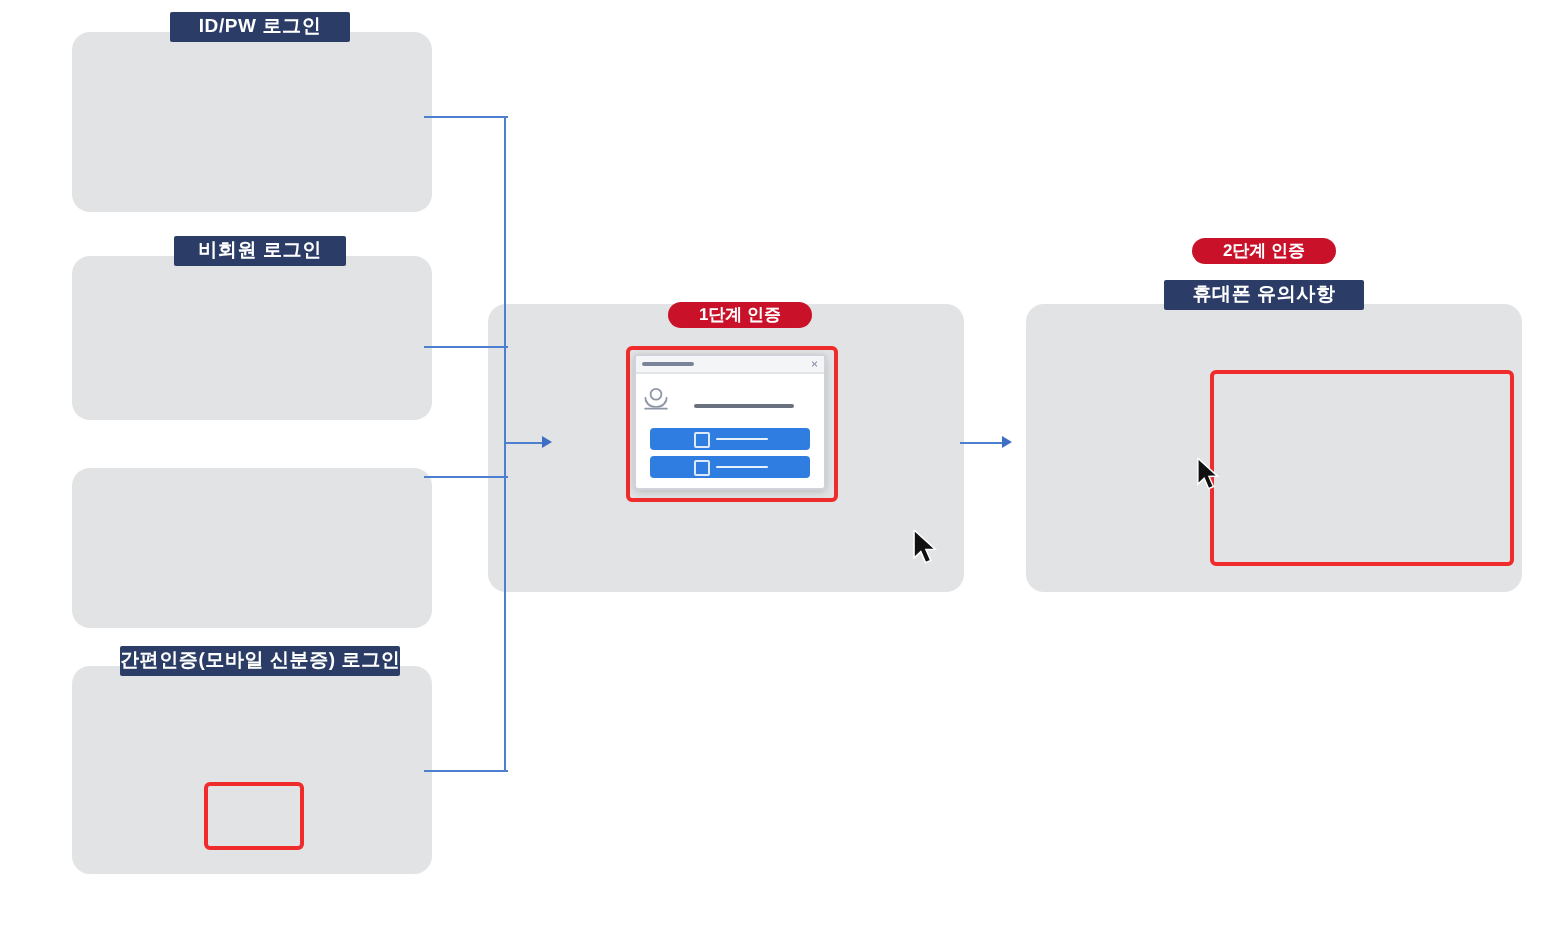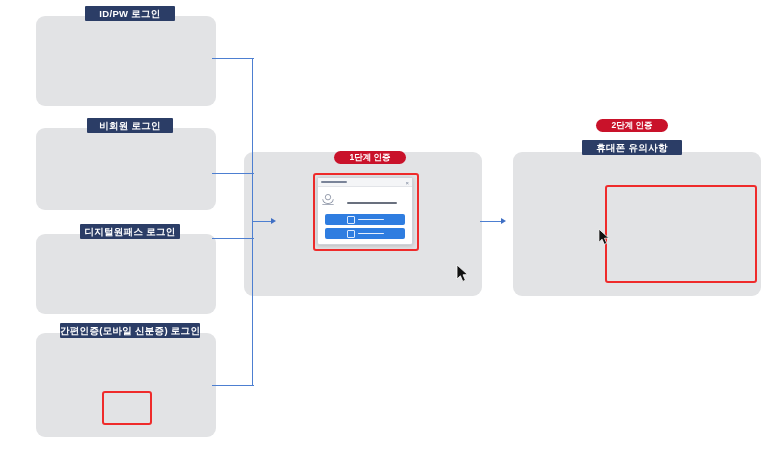--- a/index.html
+++ b/index.html
@@ -236,21 +236,20 @@
         <span class="head"></span>
         <span class="body"></span>
         <span class="base"></span>
       </div>
     <div class="blue-btn" style="left:50px;top:55px;width:64px;height:11px;flex-direction:column;gap:1.5px;">
       <span class="bar" style="width:38px;"></span>
         <span class="bar" style="width:24px;"></span>
     </div>
   </div>
 
-  <div class="navy-label" style="left:80px;top:224px;width:100px;">디지털원패스 로그인</div>
   <div class="gray-card" style="left:36px;top:234px;width:180px;height:80px;"></div>
   <div class="white-panel" style="left:44px;top:246px;width:164px;height:62px;">
     <div class="mini-title" style="left:5px;top:4px;">로그인</div>
     <div class="rule" style="left:5px;top:12px;width:154px;"></div>
     <div class="tiny-txt" style="left:5px;top:16px;width:40px;"></div>
     <div class="tiny-txt" style="left:5px;top:20px;width:80px;"></div>
     <div class="tab-row" style="left:5px;top:26px;width:154px;">
       <div class="tab">
           <span class="lbl"></span>
         </div>

